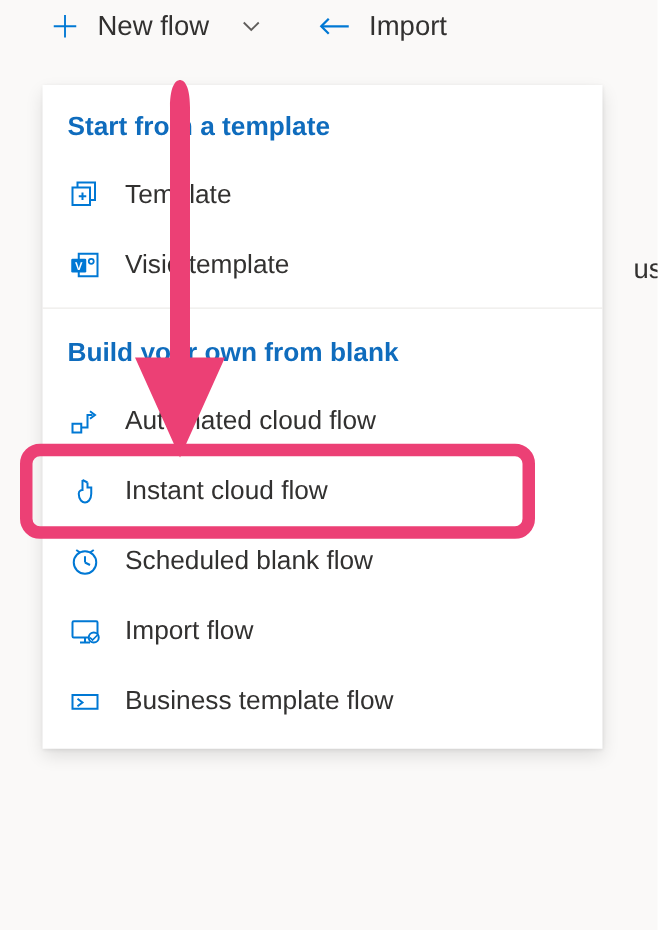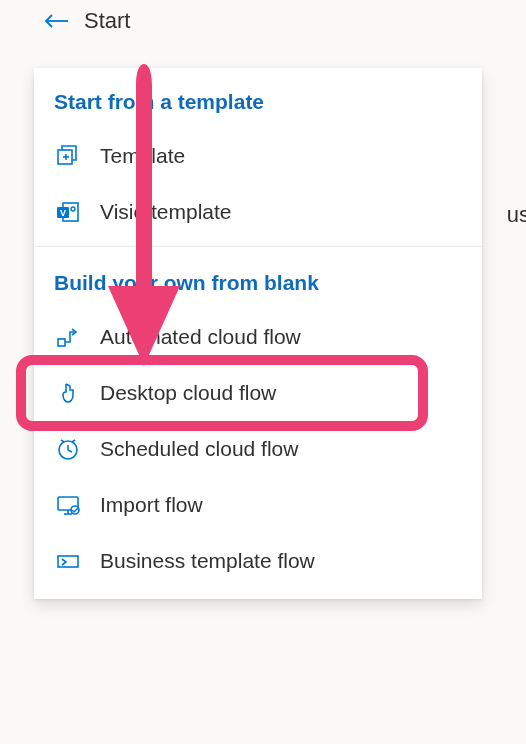--- a/index.html
+++ b/index.html
@@ -95,26 +95,40 @@
       font-size: 22px;
       color: #323130;
     }
   </style>
 </head>
 <body>
 
 <div class="toolbar">
   <div class="toolbar-btn">
     <span class="icon-slot">
+      <svg width="24" height="24" viewBox="0 0 24 24" fill="none" stroke="#0078d4" stroke-width="1.5">
+        <line x1="12" y1="3" x2="12" y2="21"></line>
+        <line x1="3" y1="12" x2="21" y2="12"></line>
+      </svg>
+    </span>
+    <span>New flow</span>
+    <span class="icon-slot chevron-slot">
+      <svg width="20" height="20" viewBox="0 0 20 20" fill="none" stroke="#605e5c" stroke-width="1.5">
+        <polyline points="4 7 10 13 16 7"></polyline>
+      </svg>
+    </span>
+  </div>
+  <div class="toolbar-btn">
+    <span class="icon-slot">
       <svg width="30" height="20" viewBox="0 0 30 20" fill="none" stroke="#0078d4" stroke-width="1.8">
         <line x1="28" y1="10" x2="6" y2="10"></line>
         <polyline points="12 4 6 10 12 16"></polyline>
       </svg>
     </span>
-    <span>Start</span>
+    <span>Import</span>
   </div>
 </div>
 
 <span class="bg-text">us</span>
 
 <div class="dropdown">
   <div class="section-header">Start from a template</div>
 
   <div class="menu-item">
     <span class="icon-slot">
@@ -155,34 +169,34 @@
     <span>Automated cloud flow</span>
   </div>
 
   <div class="menu-item">
     <span class="icon-slot">
       <svg width="26" height="26" viewBox="0 0 26 26" fill="none" stroke="#0078d4" stroke-width="1.6">
         <path d="M11 4 L11 12 C11 12 8 12 8 15 C8 20 11 22 13 22 C15 22 18 20 18 15 L18 10 L15 10 L15 6"></path>
         <line x1="11" y1="4" x2="15" y2="6"></line>
       </svg>
     </span>
-    <span>Desktop cloud flow</span>
+    <span>Instant cloud flow</span>
   </div>
 
   <div class="menu-item">
     <span class="icon-slot">
       <svg width="26" height="26" viewBox="0 0 26 26" fill="none" stroke="#0078d4" stroke-width="1.6">
         <circle cx="13" cy="14" r="9"></circle>
         <line x1="13" y1="14" x2="13" y2="9"></line>
         <line x1="13" y1="14" x2="17" y2="16"></line>
         <line x1="6" y1="4" x2="9" y2="6"></line>
         <line x1="20" y1="4" x2="17" y2="6"></line>
       </svg>
     </span>
-    <span>Scheduled cloud flow</span>
+    <span>Scheduled blank flow</span>
   </div>
 
   <div class="menu-item">
     <span class="icon-slot">
       <svg width="26" height="26" viewBox="0 0 26 26" fill="none" stroke="#0078d4" stroke-width="1.6">
         <rect x="3" y="5" width="20" height="13" rx="1"></rect>
         <line x1="9" y1="22" x2="17" y2="22"></line>
         <line x1="13" y1="18" x2="13" y2="22"></line>
         <circle cx="20" cy="18" r="4" fill="#fff"></circle>
         <polyline points="17 18 19 20 23 16" stroke-width="1.4"></polyline>

